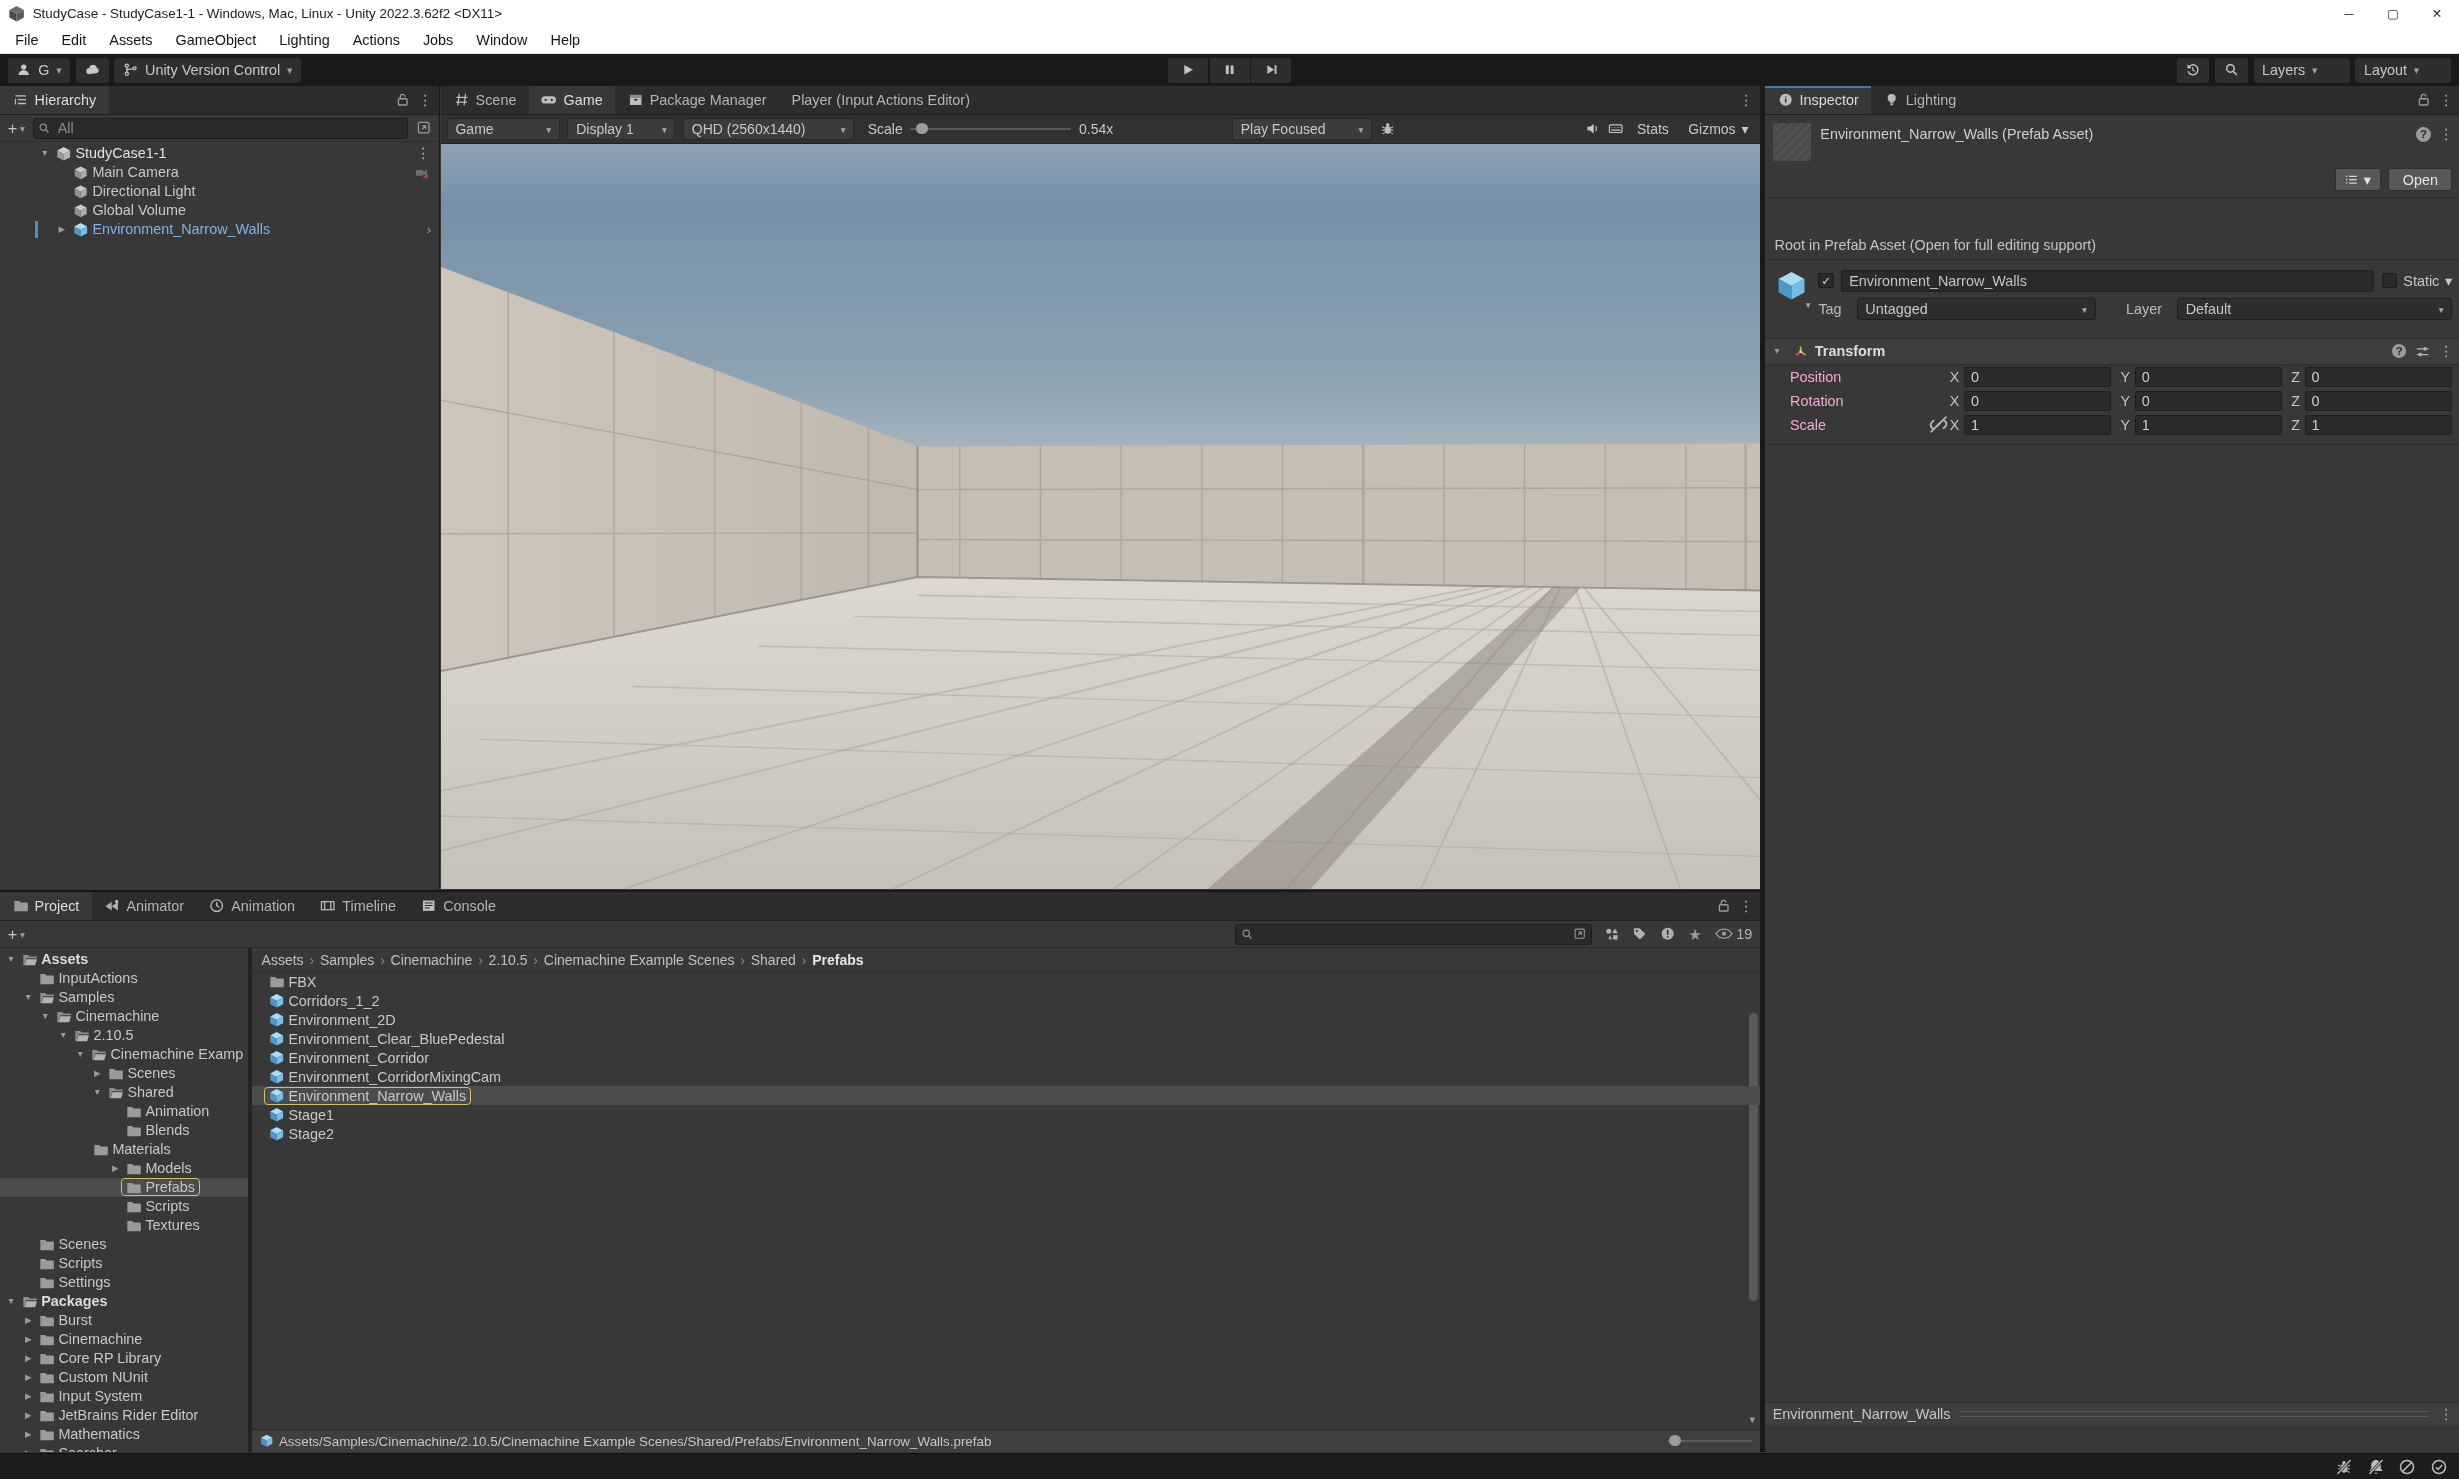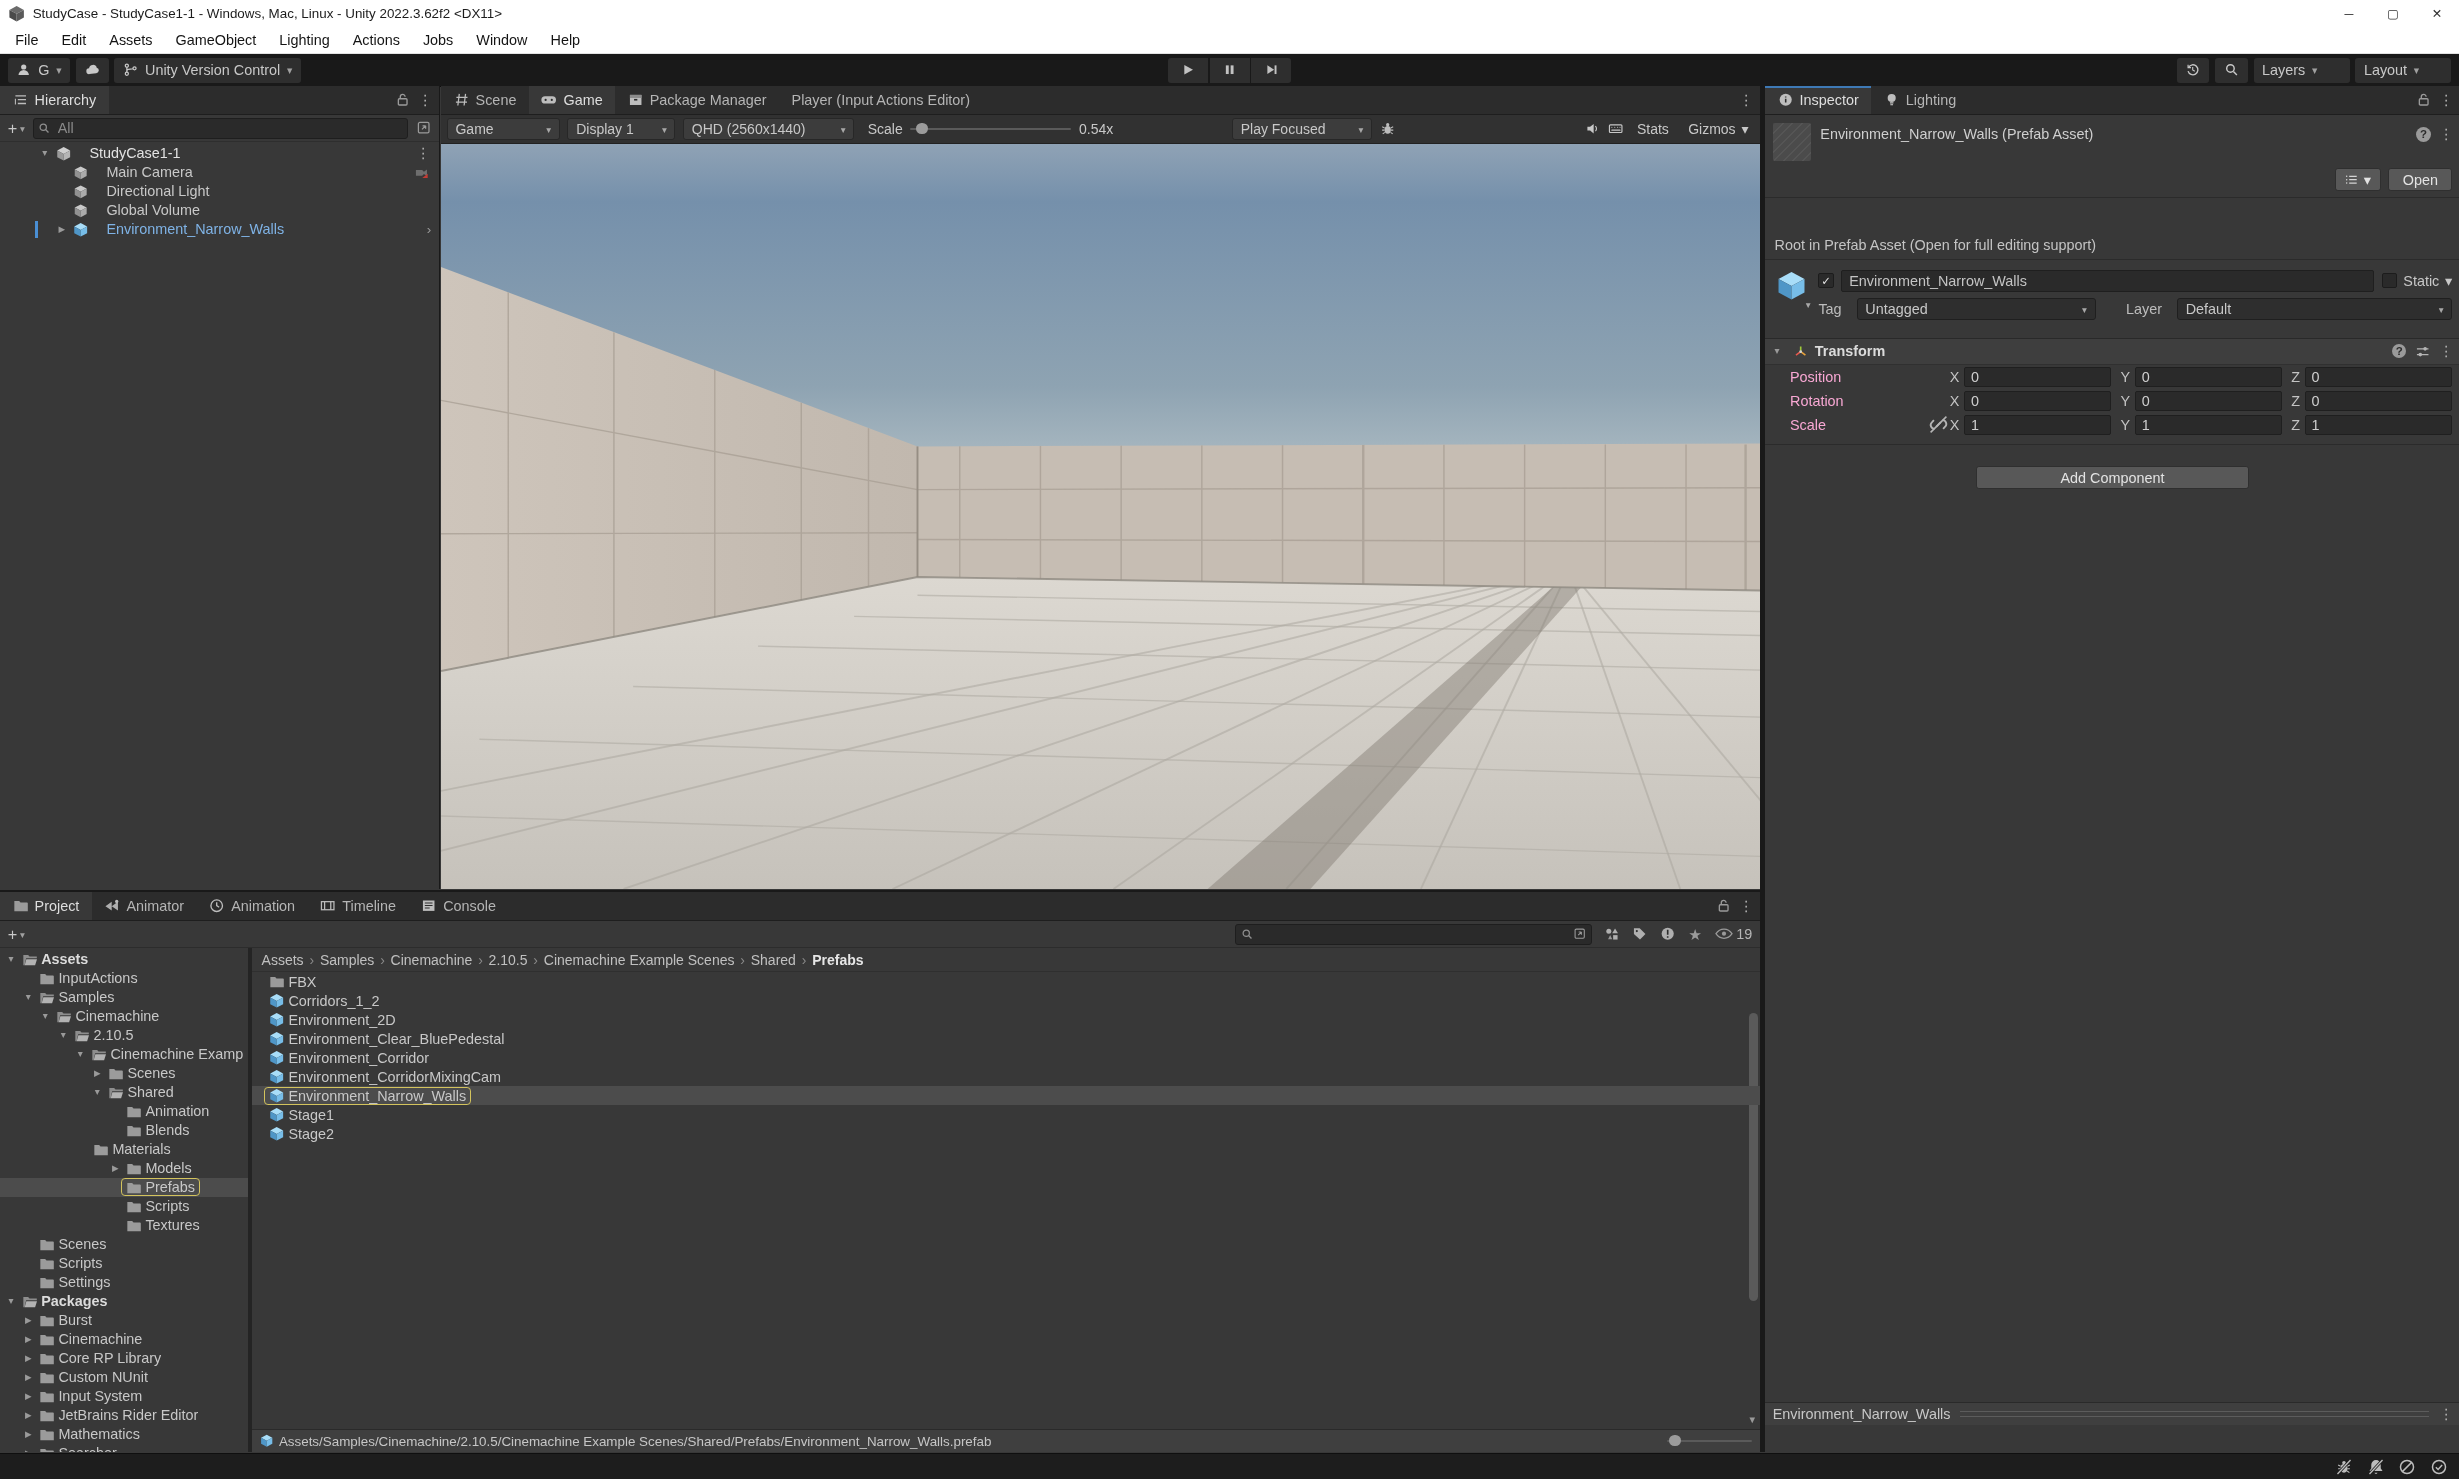--- a/index.html
+++ b/index.html
@@ -59,21 +59,21 @@
 
   
   .h-toolbar{height:27px;display:flex;align-items:center;gap:7.7px;padding:0 7.7px;border-bottom:1px solid #2e2e2e;}
   .plusbtn{display:flex;align-items:center;gap:2.9px;color:#c8c8c8;font-size:16.3px;}
   .plusbtn .dda{font-size:9.6px;color:#a0a0a0;}
   .h-tree{padding-top:1.9px;}
   .hrow{position:relative;height:19px;display:flex;align-items:center;gap:3.8px;}
   .hrow .arrow{width:15.4px;text-align:center;font-size:8.6px;color:#9a9a9a;flex:none;}
   .hrow.scene{padding-left:37px;color:#e2e2e2;}
   .hrow.item{padding-left:54px;}
-  .hlabel{white-space:nowrap;margin-left:14px;}
+  .hlabel{white-space:nowrap;}
   .hlabel.prefab{color:#7fb3e6;}
   .hrow .badge{margin-left:auto;margin-right:9.6px;}
   .hrow .rowkebab{margin-left:auto;margin-right:9.6px;}
   .chev{position:absolute;right:7.7px;color:#9a9a9a;font-size:13.4px;}
   .pbar{position:absolute;left:35px;top:1px;bottom:1px;width:2.9px;background:#4a8fd4;}
 
   
   .gv-toolbar{height:29px;background:#313131;border-bottom:1px solid #222;display:flex;align-items:center;
               gap:7.7px;padding:0 5.8px;font-size:14px;}
   .dd{background:#3c3c3c;border:1px solid #272727;border-radius:2.9px;height:22px;display:flex;align-items:center;
@@ -740,23 +740,20 @@
             <input class="t-field" readonly="" value="1" style="">
           </span>
           <span class="t-axis">
             <span class="ax">Z</span>
             <input class="t-field" readonly="" value="1" style="">
           </span>
         </div>
       </div>
     <div class="comp-end"></div>
 
-    <div class="addcomp">
-      <div class="btn">Add Component</div>
-    </div>
 
     <div class="insp-footer">
       <span>Environment_Narrow_Walls</span>
       <span class="grip"></span>
       <span class="kebab">⋮</span>
     </div>
   </div>
 
   <div class="project">
     <div class="tabbar">

